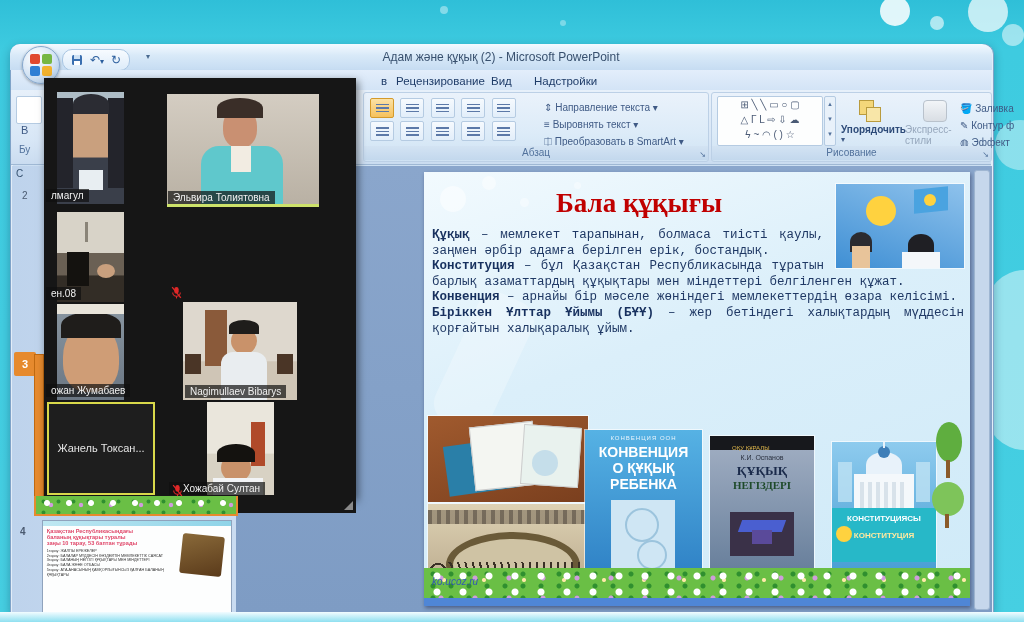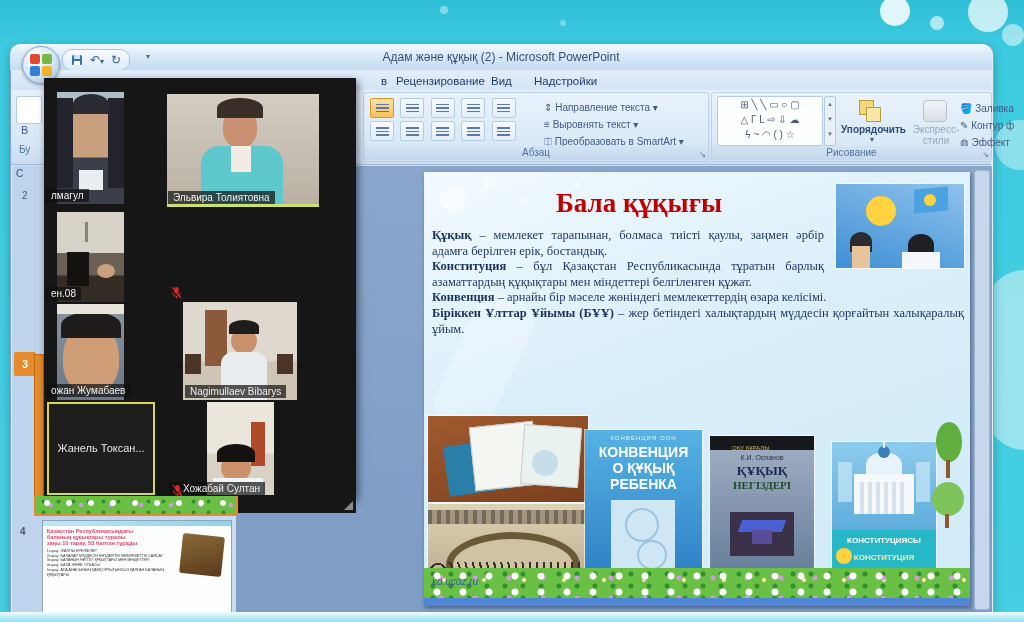--- a/index.html
+++ b/index.html
@@ -32,21 +32,21 @@
   .rgroup{position:absolute;top:2px;height:68px;border:1px solid #bcd0e6;border-radius:3px;
     background:linear-gradient(180deg,#eaf2fb,#dcebf8 60%,#cfe2f3);}
   .rglabel{position:absolute;bottom:1px;left:0;right:0;text-align:center;font-size:10px;
     color:#52729c;background:linear-gradient(180deg,#d3e3f3,#c3d8ed);height:14px;line-height:14px;}
   .dlg{position:absolute;right:2px;bottom:2px;font-size:8px;color:#52729c;}
   .sbtn{display:inline-flex;align-items:center;justify-content:center;width:22px;height:18px;
     border:1px solid #b5cbe2;border-radius:2px;background:linear-gradient(#f6fafe,#e2eefa);margin-right:2px;}
   .sbtn.hl{background:linear-gradient(#fbe2a6,#f6c15c);border-color:#d49a2a;}
   .lines-ico{width:13px;height:9px;background:repeating-linear-gradient(to bottom,#5c79a8 0 1.5px,transparent 1.5px 3.5px);}
   .rtxt{font-size:10px;color:#3f5a85;white-space:nowrap;}
-  .bigbtn{position:absolute;top:4px;width:62px;height:58px;text-align:center;font-size:10px;
+  .bigbtn{position:absolute;top:4px;width:62px;height:58px;font-size:10px;
     color:#3f5a85;border:1px solid transparent;border-radius:3px;}
   
   .panel{position:absolute;left:12px;top:166px;width:224px;height:446px;
     background:linear-gradient(90deg,#bed3ec,#cadcf1);border-right:1px solid #93acc9;}
   .thumb4{position:absolute;left:42px;top:520px;width:188px;height:92px;background:#fdfefe;
     border:1px solid #8fa3bd;overflow:hidden;}
   .orangebar{position:absolute;left:34px;top:354px;width:8px;height:158px;background:#e68a2e;border:1px solid #c06a12;}
   .strip3{position:absolute;left:34px;top:496px;width:200px;height:18px;z-index:60;
     border:2px solid #e68a2e;border-top:none;background:#6abf45;
     background-image:radial-gradient(circle,#ffffff 2.5px,transparent 3.5px),
@@ -56,21 +56,21 @@
   .slidenum{position:absolute;font-size:10px;color:#4a5a70;}
   
   .editarea{position:absolute;left:236px;top:166px;width:756px;height:446px;
     background:linear-gradient(180deg,#8aa6cc,#7e9cc4);}
   .slide{position:absolute;left:424px;top:172px;width:546px;height:434px;
     background:linear-gradient(160deg,#f2fafe 0%,#dbeffa 40%,#cfeaf8 100%);
     box-shadow:1px 2px 4px rgba(0,0,40,.4);overflow:hidden;}
   .slide-title{position:absolute;left:10px;top:16px;width:410px;text-align:center;
     font-family:"Liberation Serif",serif;font-weight:bold;font-size:27px;color:#c00000;}
   .slide-body{position:absolute;left:8px;top:56px;width:532px;
-    font-family:Liberation Serif, serif;font-size:12.5px;line-height:15.6px;
+    font-family:Liberation Mono, monospace;font-size:12.5px;line-height:15.6px;
     color:#1f3864;text-align:justify;}
   .slide-body p{margin:0;}
   .slide-body b{color:#17305e;}
   .flower{position:absolute;left:0;top:396px;width:546px;height:30px;background:#6abf45;
     background-image:radial-gradient(circle,#ffffff 3px,transparent 4px),
       radial-gradient(circle,#cf9ddc 2px,transparent 3px),
       radial-gradient(circle,#2f8f2f 2px,transparent 3px),
       radial-gradient(circle,#ffe9a8 1.5px,transparent 2.5px);
     background-size:26px 16px,34px 20px,18px 12px,40px 24px;}
   .bluebar{position:absolute;left:0;top:426px;width:546px;height:8px;background:#4f86d6;}
@@ -302,21 +302,21 @@
 
     <div class="ph" style="left:408px;top:270px;width:104px;height:128px;background:linear-gradient(180deg,#8ecbee,#4a9fd4)">
       <div class="sh" style="left:34px;top:10px;width:36px;height:26px;border-radius:50% 50% 0 0;background:#e8f2fa"></div>
       <div class="sh" style="left:46px;top:4px;width:12px;height:12px;border-radius:50%;background:#3f7fb8"></div>
       <div class="sh" style="left:51px;top:-4px;width:2px;height:10px;background:#e8f2fa"></div>
       <div class="sh" style="left:22px;top:32px;width:60px;height:40px;background:#f4f8fb">
         <div class="sh" style="left:6px;top:8px;width:48px;height:32px;background:repeating-linear-gradient(90deg,#d8e2ea 0 4px,#f4f8fb 4px 8px)"></div>
       </div>
       <div class="sh" style="left:6px;top:20px;width:14px;height:40px;background:#bfe2f4;opacity:.8"></div>
       <div class="sh" style="left:84px;top:20px;width:14px;height:40px;background:#bfe2f4;opacity:.8"></div>
-      <div class="sh" style="left:0;top:88px;width:104px;height:54px;background:#27b8c8">
+      <div class="sh" style="left:0;top:66px;width:104px;height:54px;background:#27b8c8">
         <div class="sh" style="left:4px;top:18px;width:16px;height:16px;border-radius:50%;background:#ffd23f"></div>
         <div class="bk-line" style="width:104px;font-size:8px;color:#fff;margin-top:6px">КОНСТИТУЦИЯСЫ</div>
         <div class="bk-line" style="width:104px;font-size:8px;color:#ffe9a0;margin-top:8px">КОНСТИТУЦИЯ</div>
       </div>
     </div>
 
     <div class="sh" style="left:508px;top:250px;width:34px;height:120px">
       <div class="sh" style="left:4px;top:0;width:26px;height:40px;border-radius:50%;background:#5fae3f"></div>
       <div class="sh" style="left:14px;top:38px;width:4px;height:18px;background:#8a5a2a"></div>
       <div class="sh" style="left:0;top:60px;width:32px;height:34px;border-radius:50%;background:#7ec45a"></div>

